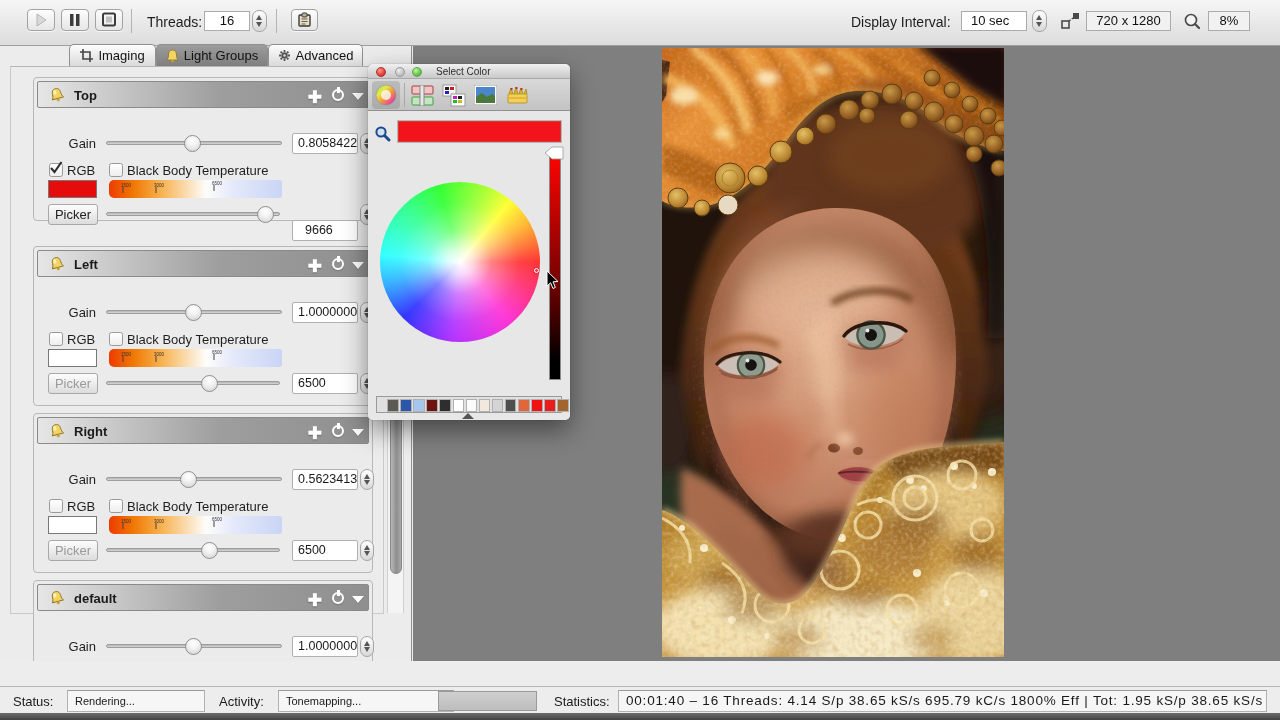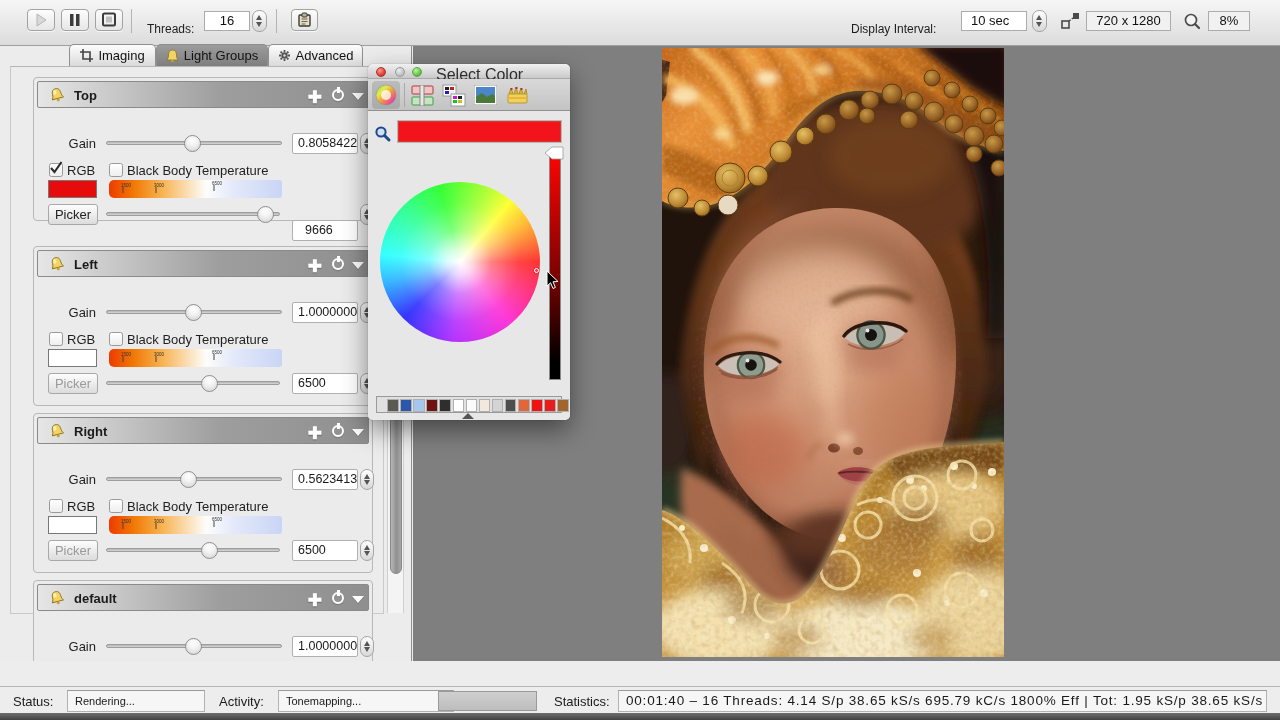--- a/index.html
+++ b/index.html
@@ -3,21 +3,21 @@
 <meta charset="utf-8">
 <style>
 * { margin:0; padding:0; box-sizing:border-box; }
 html,body { width:1280px; height:720px; overflow:hidden; }
 body { font-family:"Liberation Sans", sans-serif; position:relative; background:#ececec; }
 #toolbar { position:absolute; left:0; top:0; width:1280px; height:46px;
   background:linear-gradient(#f6f6f6,#dcdcdc); border-bottom:1px solid #9f9f9f; }
 .tbtn { position:absolute; top:9px; height:22px; border:1px solid #a2a2a2; border-radius:4px;
   background:linear-gradient(#fdfdfd,#e6e6e6); box-shadow:0 1px 0 rgba(255,255,255,.7); }
 .tsep { position:absolute; top:9px; width:1px; height:24px; background:#b4b4b4; }
-.tlabel { position:absolute; font-size:12px; color:#1d1d1d;margin-top:8px; }
+.tlabel { position:absolute; font-size:14px; color:#1d1d1d; }
 .tinput { position:absolute; top:11px; height:20px; background:#fff; border:1px solid #ababab;
   font-size:13px; color:#111; text-align:center; line-height:18px; }
 .stepper { position:absolute; top:10px; width:15px; height:22px; border:1px solid #a5a5a5; border-radius:7px;
   background:linear-gradient(#fefefe,#d8d8d8); }
 .stepper:before { content:""; position:absolute; left:50%; margin-left:-3.5px; top:4px;
   border-left:3.5px solid transparent; border-right:3.5px solid transparent; border-bottom:5px solid #555; }
 .stepper:after { content:""; position:absolute; left:50%; margin-left:-3.5px; bottom:4px;
   border-left:3.5px solid transparent; border-right:3.5px solid transparent; border-top:5px solid #555; }
 
 #leftpanel { position:absolute; left:0; top:46px; width:412px; height:615px; background:#ececec; border-right:1px solid #8e8e8e;}
@@ -570,21 +570,21 @@
 <div style="z-index:11; position:absolute; left:438px; top:691px; width:99px; height:20px; border:1px solid #9a9a9a; background:linear-gradient(#cfcfcf,#bdbdbd);"></div>
 <div class="slabel" style="left:554px;">Statistics:</div>
 <div class="sbox" style="left:618px; width:649px; font-size:13.5px; letter-spacing:0.8px;">00:01:40 – 16 Threads: 4.14 S/p 38.65 kS/s 695.79 kC/s 1800% Eff | Tot: 1.95 kS/p 38.65 kS/s</div>
 <div id="windowedge"></div>
 
 <div id="colorwin">
   <div id="cwtitle">
     <div class="tl" style="left:8px;  background:radial-gradient(circle at 35% 30%,#ff9a8a,#e3423a 60%,#b2211a); border:.5px solid #a33;"></div>
     <div class="tl" style="left:27px; background:radial-gradient(circle at 35% 30%,#eee,#bdbdbd 70%,#9a9a9a); border:.5px solid #999;"></div>
     <div class="tl" style="left:44px; background:radial-gradient(circle at 35% 30%,#c6f0a0,#5fc043 65%,#3d8f28); border:.5px solid #5a5;"></div>
-    <div style="position:absolute; left:68px; top:1.5px; font-size:16px; color:#2e2e2e;">Select Color</div>
+    <div style="position:absolute; left:68px; top:1.5px; font-size:10px; color:#2e2e2e;">Select Color</div>
   </div>
   <div id="cwtoolbar">
     <div style="position:absolute; left:4px; top:2px; width:28px; height:28px; border-radius:4px; background:rgba(0,0,0,.13);"></div>
     <svg style="position:absolute; left:7px; top:5px;" width="22" height="22">
       <defs>
           <linearGradient id="wg1" x1="0" y1="0" x2="1" y2="1">
         <stop offset="0" stop-color="#7ae05a"></stop>
             <stop offset=".3" stop-color="#e8e84a"></stop>
         <stop offset=".55" stop-color="#f09a3a"></stop>
             <stop offset=".8" stop-color="#e84a9a"></stop>

